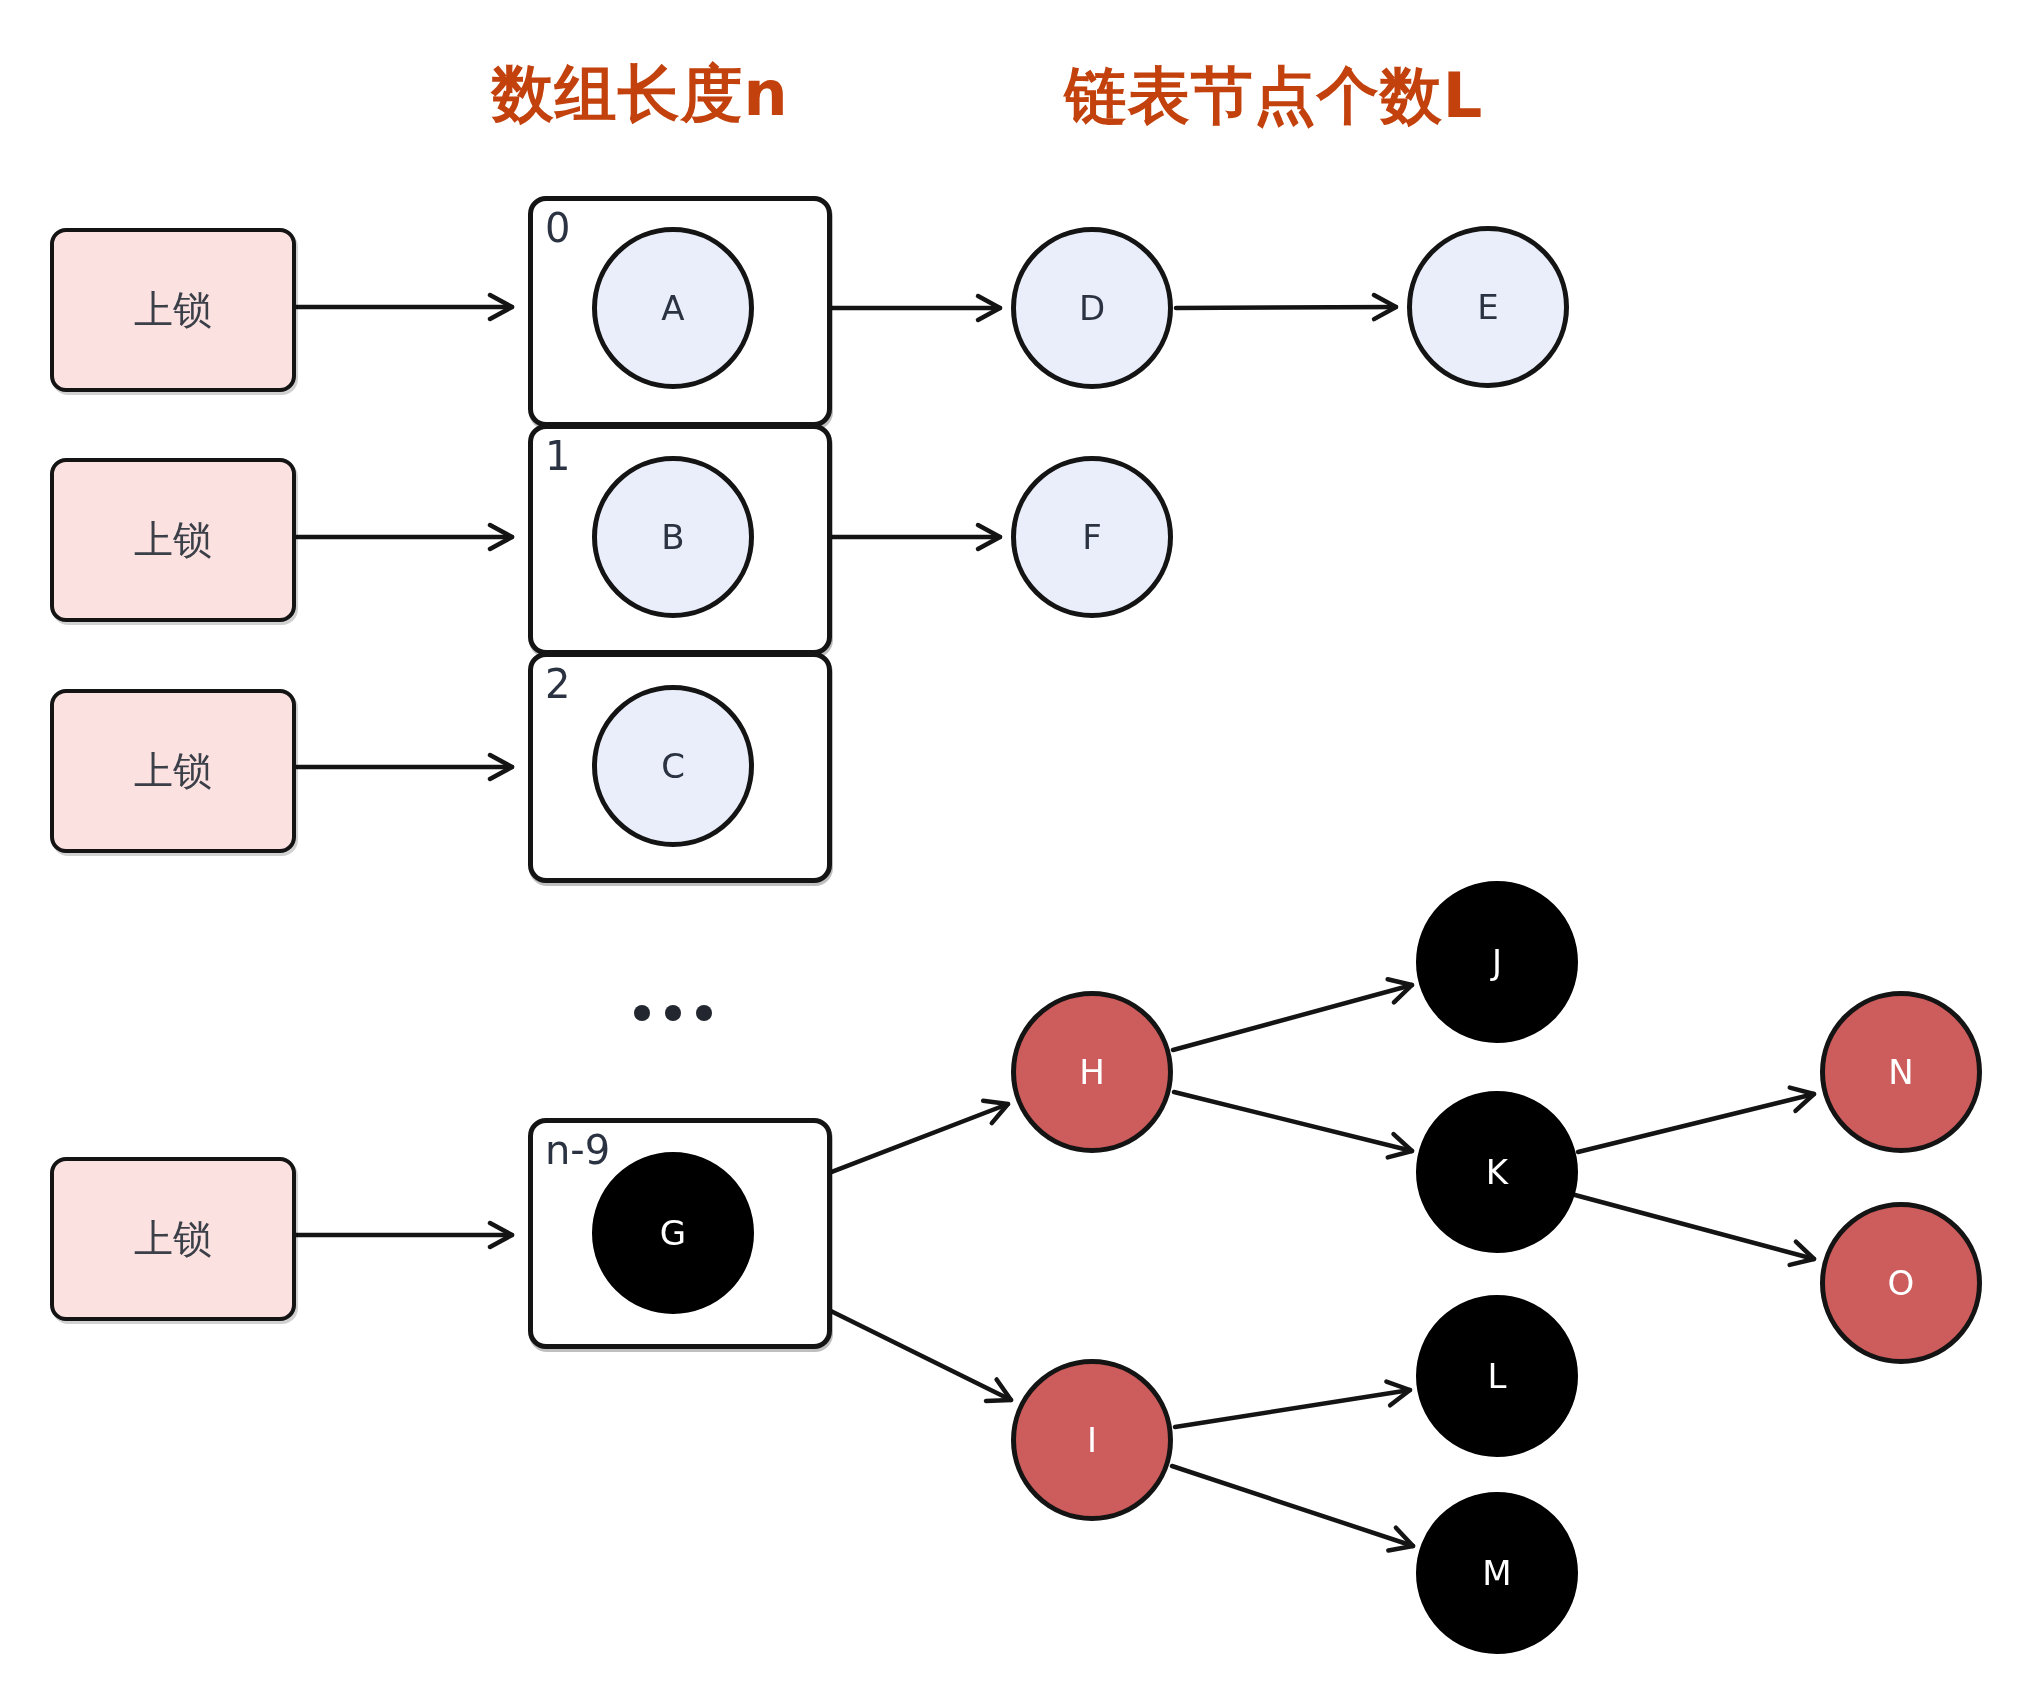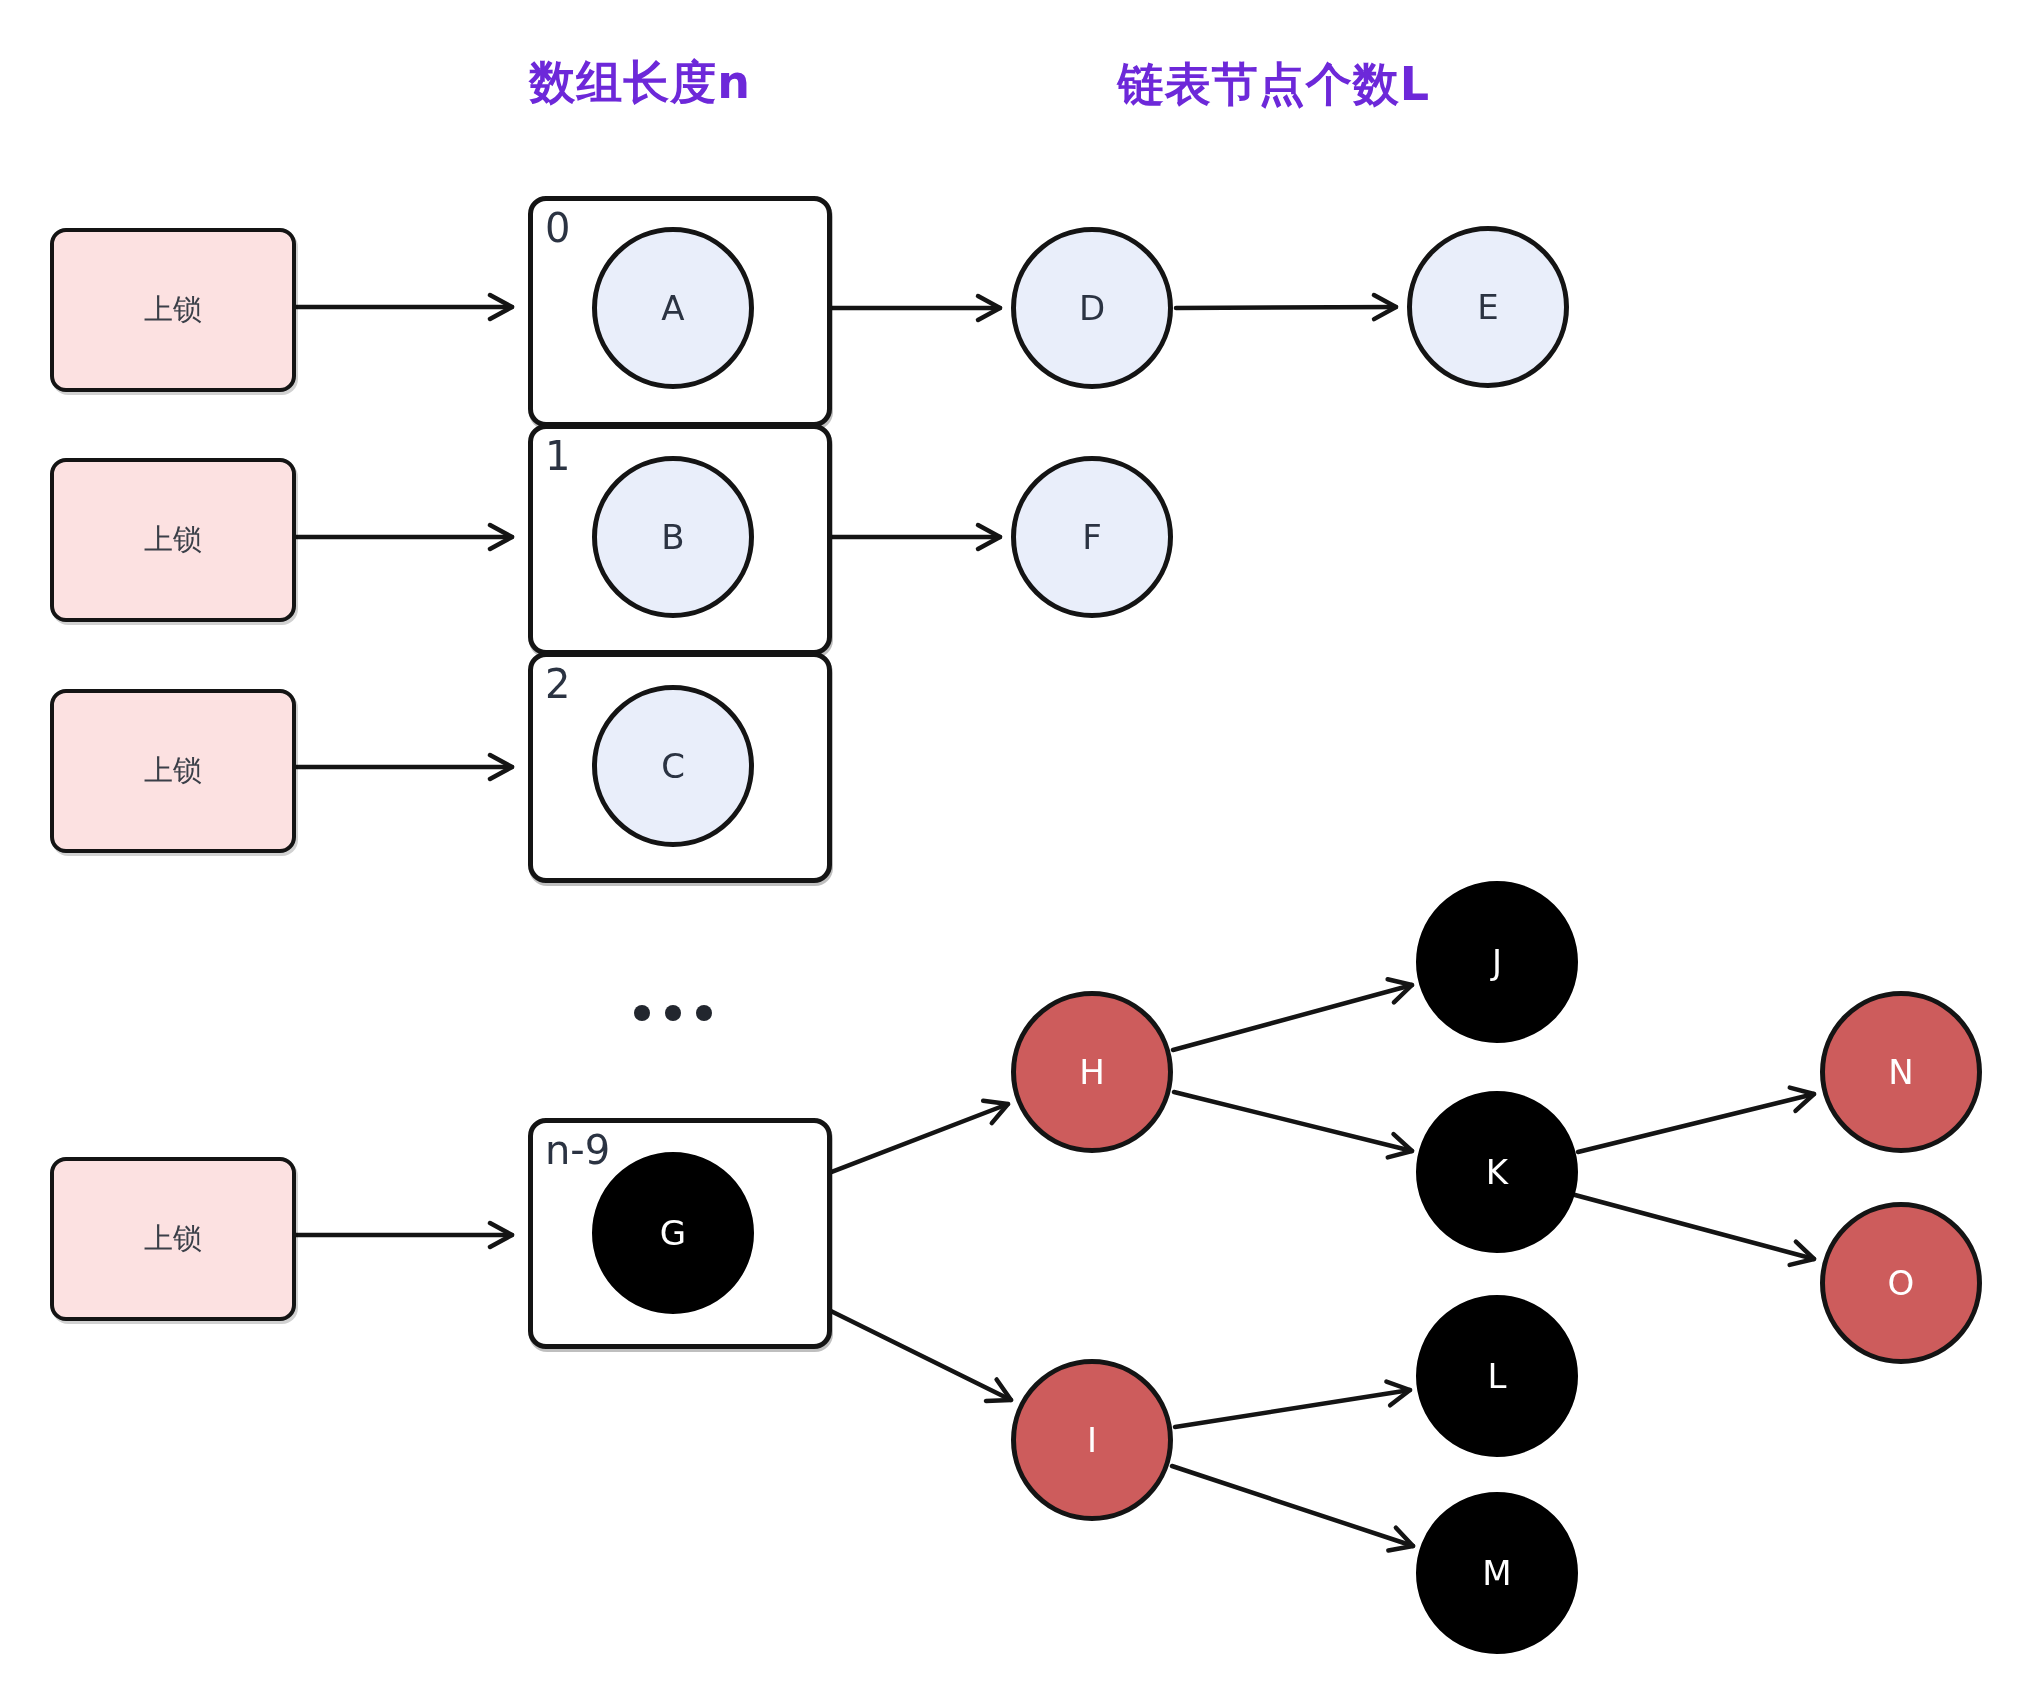--- a/index.html
+++ b/index.html
@@ -10,28 +10,28 @@
     --stroke:#141414;
     --text-dark:#2b3342;
     --text-light:#ffffff;
     --background:#ffffff;
   }
   html,body{margin:0;padding:0;background:var(--background);}
   body{font-family:"DejaVu Sans","Liberation Sans",sans-serif;}
   .canvas{position:relative;width:2030px;height:1698px;background:var(--background);overflow:hidden;}
   .arrows{position:absolute;left:0;top:0;width:2030px;height:1698px;pointer-events:none;}
 
-  .header{position:absolute;font-size:46px;font-weight:600;color:#6d28d9;text-align:center;letter-spacing:1px;}
+  .header{position:absolute;font-size:62px;font-weight:600;color:#c2410c;text-align:center;letter-spacing:1px;}
   .array-header{left:420px;top:52px;width:440px;}
   .list-header{left:1054px;top:54px;width:440px;}
 
   .lock-box{position:absolute;left:50px;width:238px;height:156px;background:var(--lock-fill);
     border:4px solid var(--stroke);border-radius:16px;display:flex;align-items:center;justify-content:center;
     box-shadow:2px 3px 0 rgba(0,0,0,0.18);}
-  .lock-box span{font-size:29px;color:#3a3f48;}
+  .lock-box span{font-size:39px;color:#3a3f48;}
 
   .slot{position:absolute;left:528px;width:294px;height:221px;background:#fff;
     border:5px solid var(--stroke);border-radius:18px;box-shadow:1px 3px 0 rgba(0,0,0,0.25);}
   .slot-index{position:absolute;left:12px;top:4px;font-size:40px;color:var(--text-dark);}
 
   .node{position:absolute;width:162px;height:162px;border-radius:50%;border:5px solid var(--stroke);
     display:flex;align-items:center;justify-content:center;box-sizing:border-box;}
   .node-label{font-size:34px;}
   .n-light{background:var(--node-light-fill);}
   .n-light .node-label{color:var(--text-dark);}

